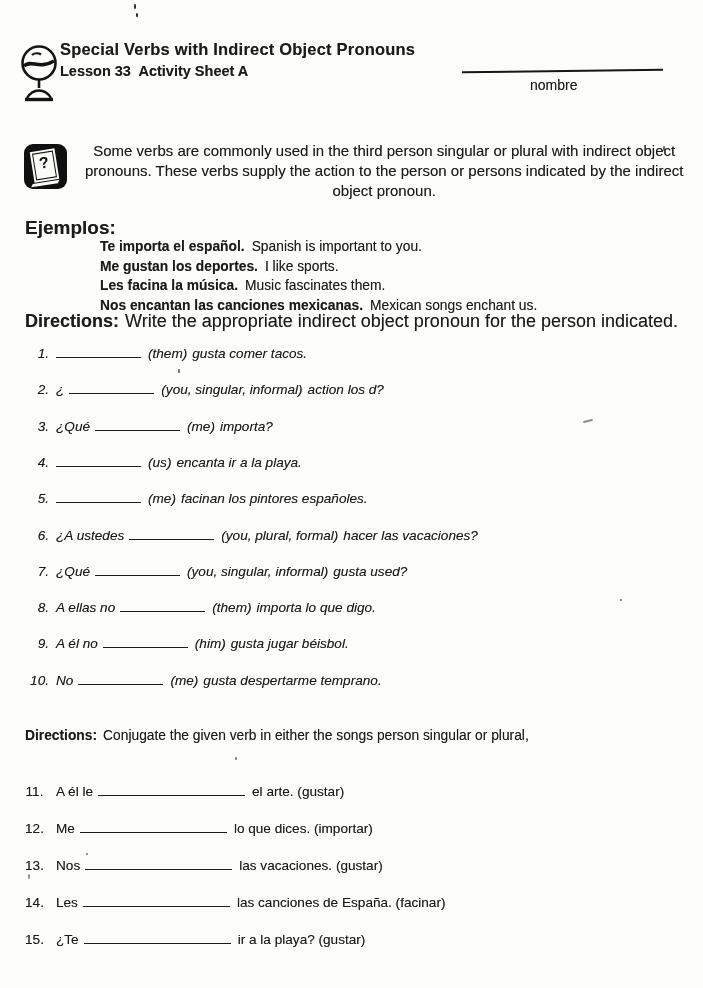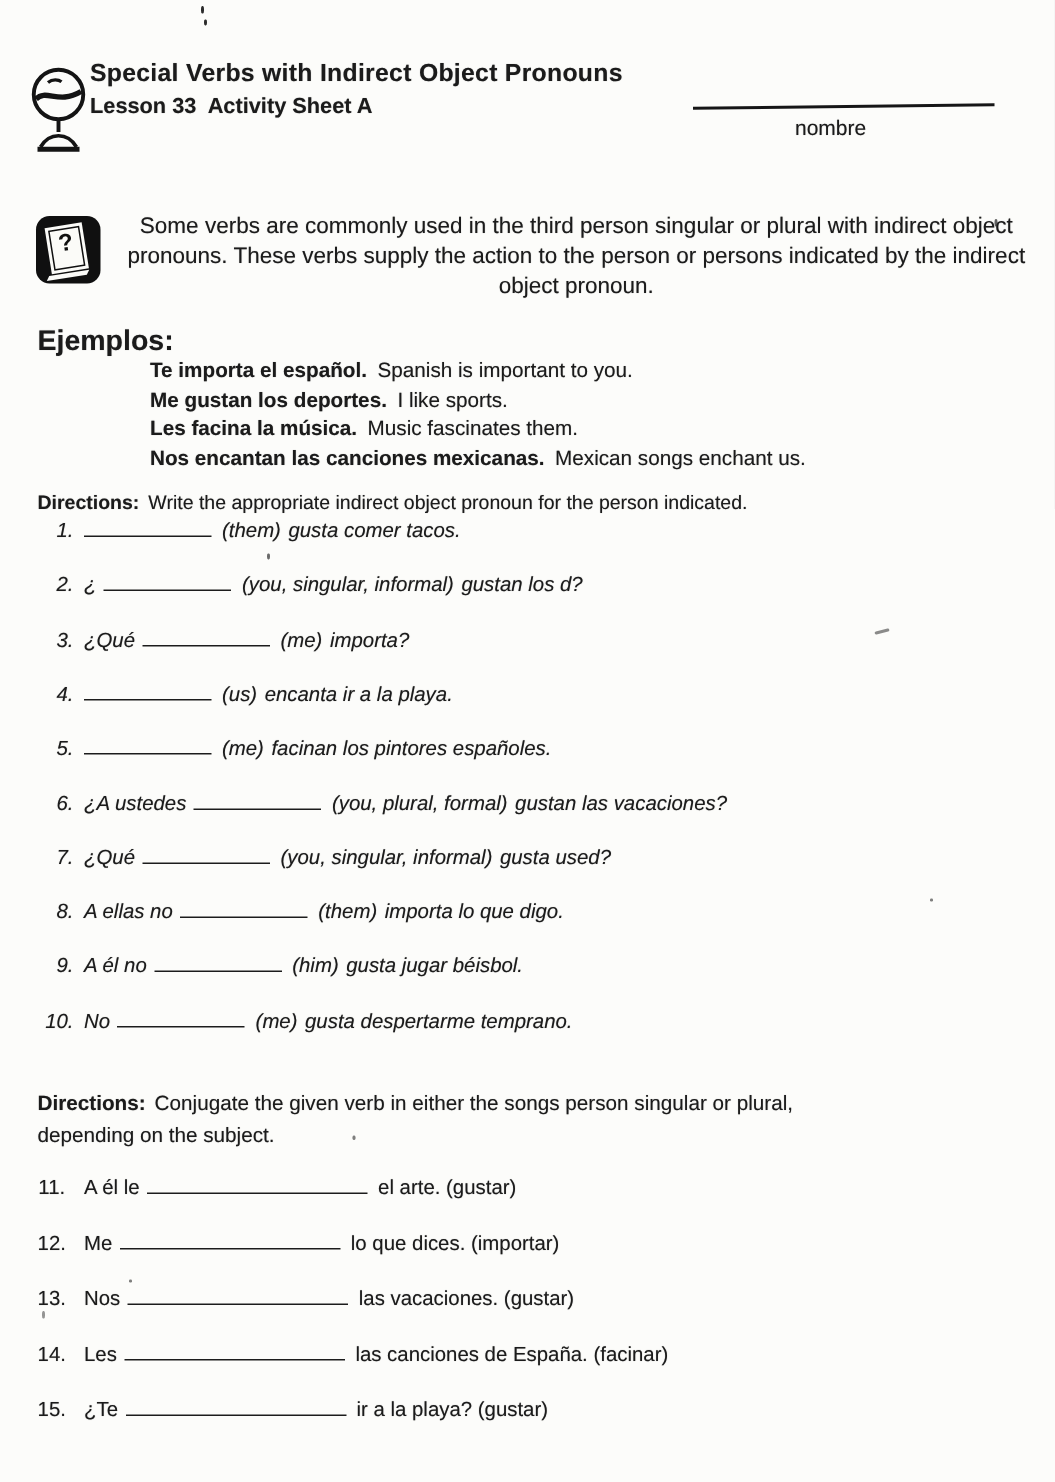--- a/index.html
+++ b/index.html
@@ -25,21 +25,21 @@
   .qbook::after{content:"";position:absolute;left:-3px;bottom:-4px;width:27px;height:3px;background:#fbfbf8;transform:skewX(-35deg);}
   .qmark{position:absolute;left:0;top:4px;width:100%;text-align:center;font-weight:bold;font-size:16px;color:#101010;text-shadow:none;}
   .intro-text{position:absolute;left:85px;top:141px;font-size:15px;line-height:20px;white-space:nowrap;text-align:center;}
 
   
   .ej-label{position:absolute;left:25px;top:217px;font-size:19px;font-weight:bold;}
   .ej-list{position:absolute;left:100px;top:217px;font-size:13.8px;line-height:19.6px;white-space:nowrap;margin-top:20px;}
   .ej-list b{margin-right:7px;}
 
   
-  .dir1{position:absolute;left:25px;top:327px;font-size:13px;white-space:nowrap;}
+  .dir1{position:absolute;left:25px;top:311px;font-size:18px;white-space:nowrap;}
   .dir1 b,.dir2 b{margin-right:6px;}
   .dir2{position:absolute;left:25px;top:725px;font-size:13.8px;line-height:21px;white-space:nowrap;}
 
   
   .row{position:absolute;left:24px;font-size:13.6px;white-space:nowrap;}
   .s1{top:calc(346px + var(--i) * 36.3px);font-style:italic;}
   .s2{top:calc(784px + var(--i) * 37px);left:20px;}
   .num{display:inline-block;min-width:25px;text-align:right;margin-right:7px;}
   .s2 .num{min-width:29px;text-align:center;}
   .pre{margin-right:5px;}
@@ -88,33 +88,32 @@
     <div><b>Me gustan los deportes.</b><span>I like sports.</span></div>
     <div><b>Les facina la música.</b><span>Music fascinates them.</span></div>
     <div><b>Nos encantan las canciones mexicanas.</b><span>Mexican songs enchant us.</span></div>
   </div>
 
   <div class="dir1">
     <b>Directions:</b><span>Write the appropriate indirect object pronoun for the person indicated.</span>
   </div>
 
   <div class="row s1" style="--i:0"><span class="num">1.</span><span class="pre"></span><span class="blank"></span><span class="hint">(them)</span><span class="post">gusta comer tacos.</span></div>
-  <div class="row s1" style="--i:1"><span class="num">2.</span><span class="pre">¿</span><span class="blank"></span><span class="hint">(you, singular, informal)</span><span class="post">gustan los d?</span></div>
+  <div class="row s1" style="--i:1"><span class="num">2.</span><span class="pre">¿</span><span class="blank"></span><span class="hint">(you, singular, informal)</span><span class="post">action los d?</span></div>
   <div class="row s1" style="--i:2"><span class="num">3.</span><span class="pre">¿Qué</span><span class="blank"></span><span class="hint">(me)</span><span class="post">importa?</span></div>
   <div class="row s1" style="--i:3"><span class="num">4.</span><span class="pre"></span><span class="blank"></span><span class="hint">(us)</span><span class="post">encanta ir a la playa.</span></div>
   <div class="row s1" style="--i:4"><span class="num">5.</span><span class="pre"></span><span class="blank"></span><span class="hint">(me)</span><span class="post">facinan los pintores españoles.</span></div>
-  <div class="row s1" style="--i:5"><span class="num">6.</span><span class="pre">¿A ustedes</span><span class="blank"></span><span class="hint">(you, plural, formal)</span><span class="post">gustan las vacaciones?</span></div>
+  <div class="row s1" style="--i:5"><span class="num">6.</span><span class="pre">¿A ustedes</span><span class="blank"></span><span class="hint">(you, plural, formal)</span><span class="post">hacer las vacaciones?</span></div>
   <div class="row s1" style="--i:6"><span class="num">7.</span><span class="pre">¿Qué</span><span class="blank"></span><span class="hint">(you, singular, informal)</span><span class="post">gusta used?</span></div>
   <div class="row s1" style="--i:7"><span class="num">8.</span><span class="pre">A ellas no</span><span class="blank"></span><span class="hint">(them)</span><span class="post">importa lo que digo.</span></div>
   <div class="row s1" style="--i:8"><span class="num">9.</span><span class="pre">A él no</span><span class="blank"></span><span class="hint">(him)</span><span class="post">gusta jugar béisbol.</span></div>
   <div class="row s1" style="--i:9"><span class="num">10.</span><span class="pre">No</span><span class="blank"></span><span class="hint">(me)</span><span class="post">gusta despertarme temprano.</span></div>
 
   <div class="dir2">
     <div><b>Directions:</b><span>Conjugate the given verb in either the songs person singular or plural,</span></div>
-    <div>depending on the subject.</div>
   </div>
 
   <div class="row s2" style="--i:0"><span class="num">11.</span><span class="pre">A él le</span><span class="blank"></span><span class="post">el arte. (gustar)</span></div>
   <div class="row s2" style="--i:1"><span class="num">12.</span><span class="pre">Me</span><span class="blank"></span><span class="post">lo que dices. (importar)</span></div>
   <div class="row s2" style="--i:2"><span class="num">13.</span><span class="pre">Nos</span><span class="blank"></span><span class="post">las vacaciones. (gustar)</span></div>
   <div class="row s2" style="--i:3"><span class="num">14.</span><span class="pre">Les</span><span class="blank"></span><span class="post">las canciones de España. (facinar)</span></div>
   <div class="row s2" style="--i:4"><span class="num">15.</span><span class="pre">¿Te</span><span class="blank"></span><span class="post">ir a la playa? (gustar)</span></div>
 
   <div class="speck" style="left:134px;top:4px;width:2px;height:5px;"></div>
   <div class="speck" style="left:136px;top:13px;width:2px;height:4px;"></div>

